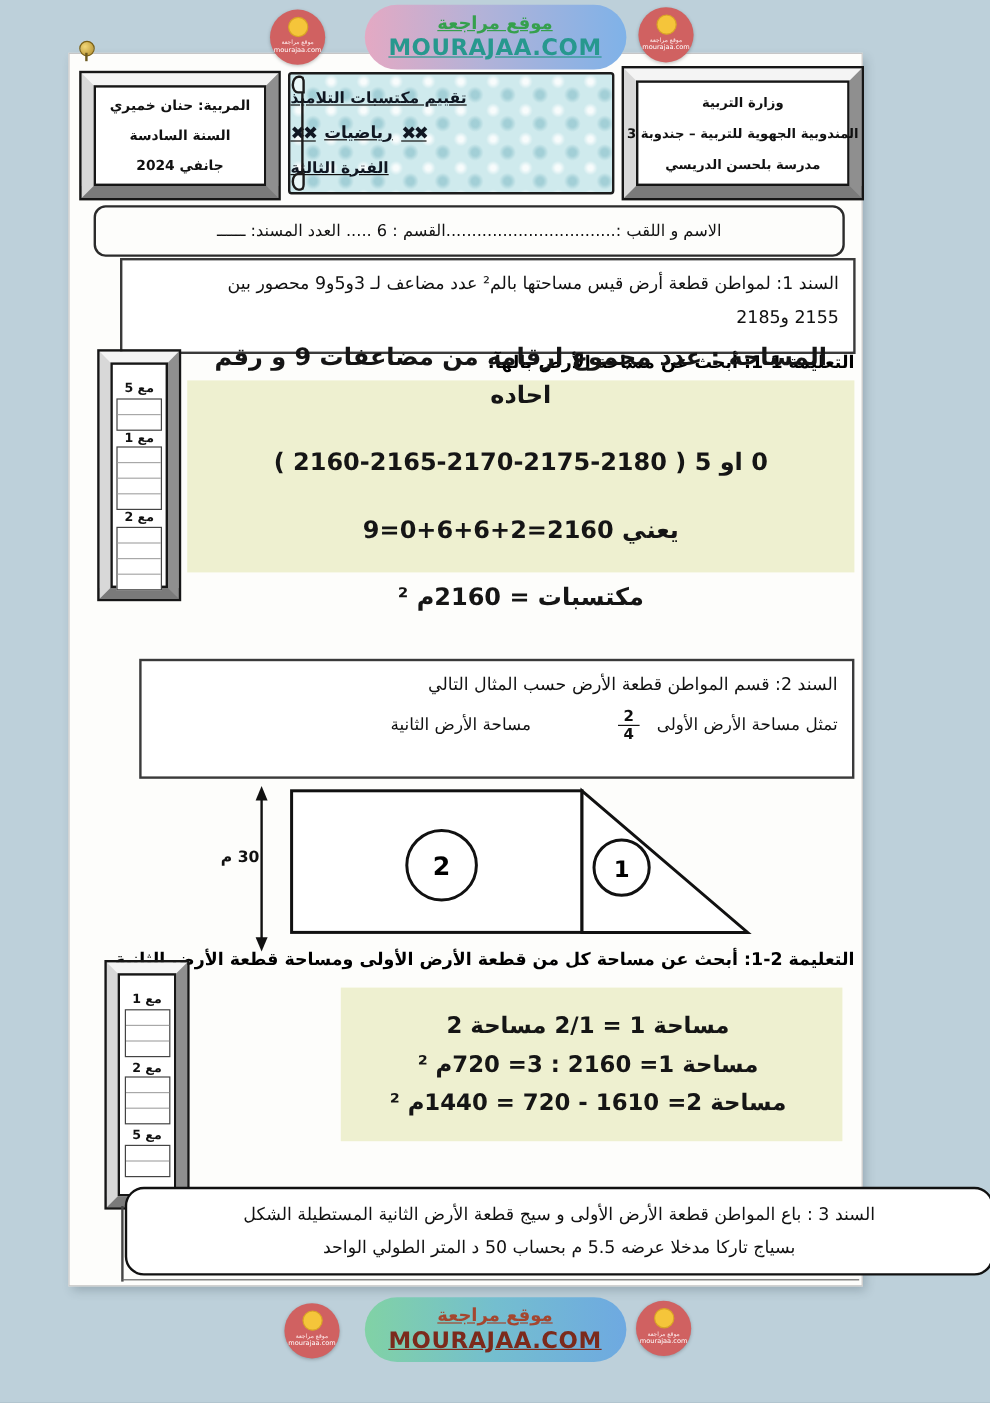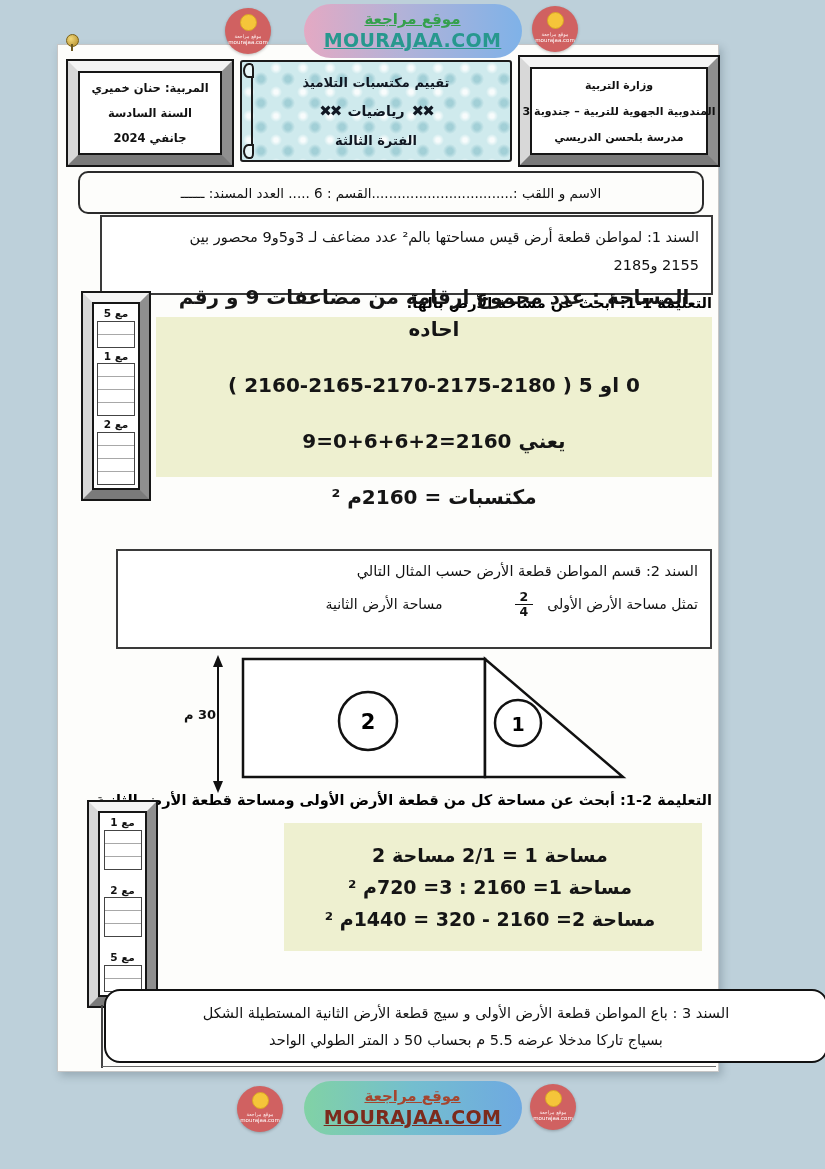--- a/index.html
+++ b/index.html
@@ -40,21 +40,21 @@
                   text-align:center;padding:3px 2px;}
   .teacher-box{width:164px;height:104px;margin-top:4px;}
   .ministry-box{width:198px;height:108px;}
   .teacher-box .inner div{font-size:11.5px;font-weight:bold;}
   .ministry-box .inner div{font-size:11px;font-weight:bold;white-space:nowrap;}
   .scroll-box{box-sizing:border-box;width:272px;height:102px;margin-top:3px;border:2px solid #1c1c1c;border-radius:3px;
       background-color:#cfeaed;
       background-image:radial-gradient(circle at 7px 6px,rgba(255,255,255,.85) 2px,rgba(255,255,255,0) 6px),
                        radial-gradient(circle at 19px 17px,rgba(126,185,196,.55) 3px,rgba(126,185,196,0) 7px);
       background-size:27px 24px;position:relative;direction:rtl;
-      display:flex;flex-direction:column;justify-content:space-evenly;align-items:center;}
+      display:flex;flex-direction:column;justify-content:space-evenly;align-items:flex-end;text-decoration:underline;}
   .scroll-rod{position:absolute;left:9px;top:2px;bottom:2px;border-left:2px solid #1c1c1c;}
   .scroll-curl{position:absolute;left:1px;top:1px;width:11px;height:15px;border:2px solid #1c1c1c;
                border-radius:60% 40% 0 55%;background:#eaf7f8;box-sizing:border-box;}
   .scroll-curl.bot{top:auto;bottom:1px;border-radius:55% 0 40% 60%;}
   .scroll-box .l1,.scroll-box .l3{font-size:13px;font-weight:bold;color:#101722;}
   .subject-row{display:flex;align-items:center;gap:7px;font-weight:bold;color:#101722;}
   .subject-row .orn{font-size:15px;letter-spacing:-2px;}
   .subject-row .subj{font-size:14px;}
   
   .student-row{position:absolute;left:20px;top:126px;width:622px;height:39px;border:2px solid #2b2b2b;
@@ -73,21 +73,21 @@
   .frac .num{border-bottom:1.5px solid #111;padding:0 5px;}
   .p2-t2{margin-right:58px;}
   
   .instruction{position:absolute;direction:rtl;font-weight:bold;font-size:14.5px;color:#000;}
   .instruction1{right:6px;top:250px;}
   .instruction2{right:6px;top:747px;}
   
   .sidebar{position:absolute;box-sizing:border-box;border:9px solid;border-color:#f4f4f4 #8f8f8f #7a7a7a #d8d8d8;
            outline:2px solid #161616;background:#fff;}
   .sidebar .sinner{position:absolute;inset:0;border:2px solid #161616;display:flex;flex-direction:column;
-                   align-items:center;justify-content:space-between;padding:3px 3px;background:#fff;}
+                   align-items:center;justify-content:space-between;padding:14px 3px;background:#fff;}
   .sidebar1{left:25px;top:248px;width:66px;height:206px;}
   .sidebar2{left:31px;top:757px;width:67px;height:204px;}
   .crit{display:flex;flex-direction:column;align-items:center;}
   .crit-label{font-size:10.5px;font-weight:bold;direction:rtl;line-height:1.3;}
   .crit-box{width:38px;border:1.5px solid #444;background:#fff;box-sizing:border-box;}
   .crit-row{height:12px;border-top:1px solid #a8a8a8;}
   .crit-row:first-child{border-top:none;}
   
   .answer{position:absolute;background:#eef0d0;display:flex;flex-direction:column;justify-content:center;
           font-weight:bold;color:#151515;}
@@ -257,21 +257,21 @@
             <div class="crit-row"></div>
               <div class="crit-row"></div>
           </div>
         </div>
       </div>
     </div>
 
     <div class="answer answer2">
       <div>مساحة 1 = 2/1 مساحة 2</div>
       <div>مساحة 1= 2160 : 3= 720م ²</div>
-      <div>مساحة 2= 2160 - 320 = 1440م ²</div>
+      <div>مساحة 2= 1610 - 720 = 1440م ²</div>
     </div>
 
     <div class="problem problem3">
       <div>السند 3 : باع المواطن قطعة الأرض الأولى و سيج قطعة الأرض الثانية المستطيلة الشكل</div>
       <div>بسياج تاركا مدخلا عرضه 5.5 م بحساب 50 د المتر الطولي الواحد</div>
     </div>
 
     <div class="vline"></div>
     <div class="hline"></div>
   </div>

